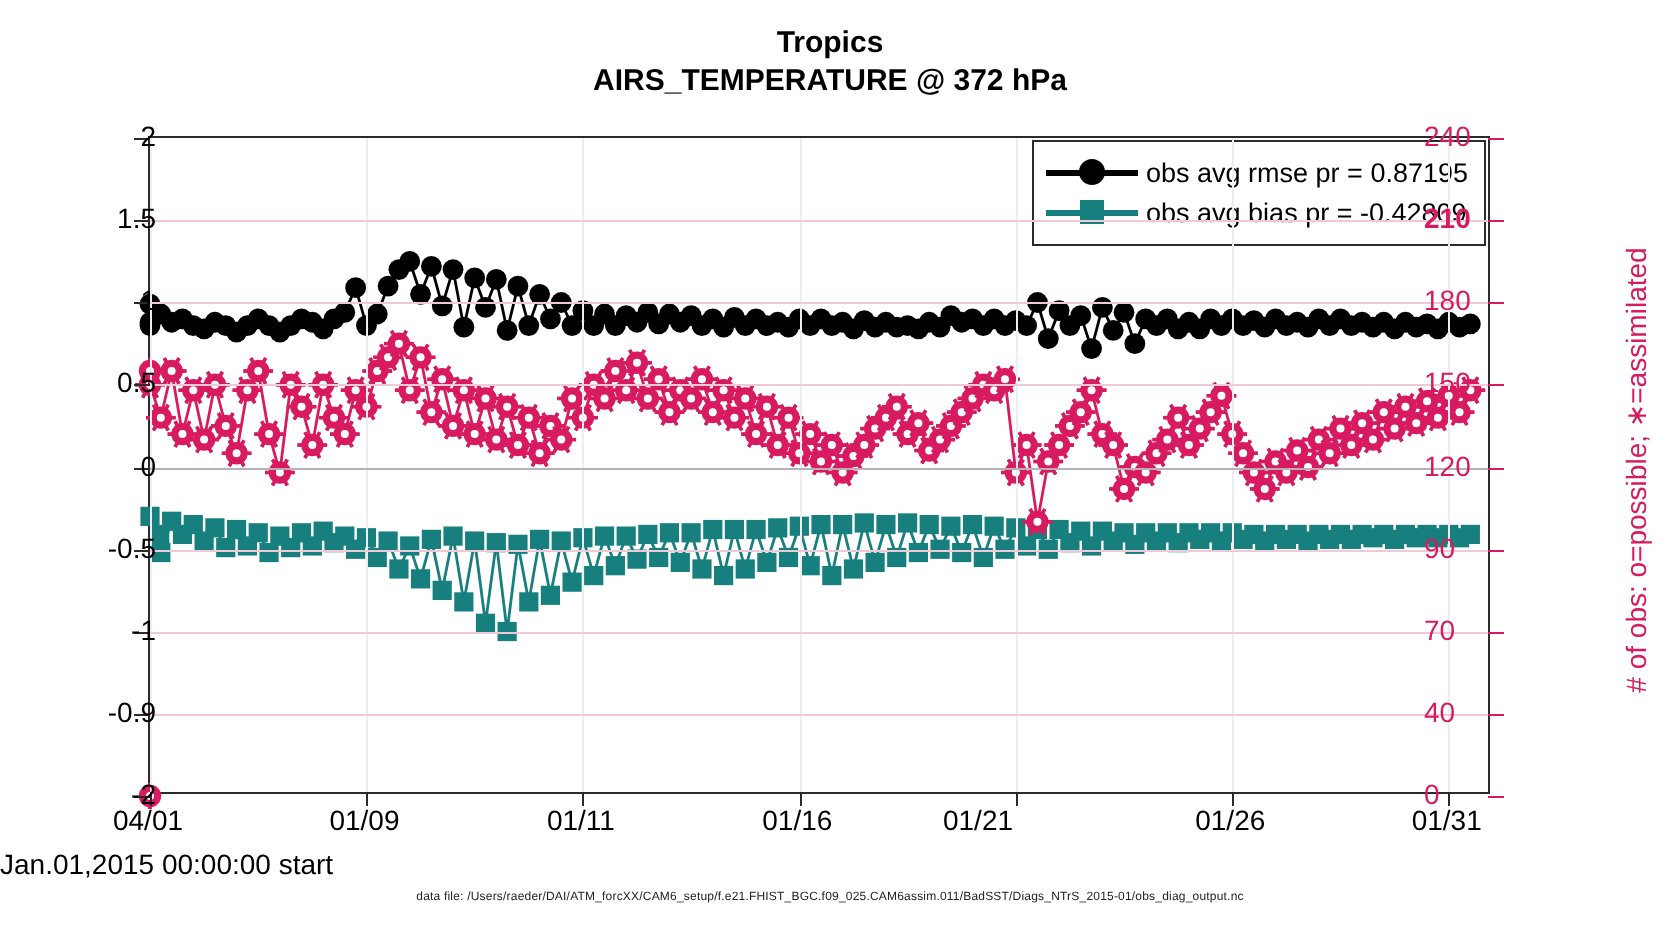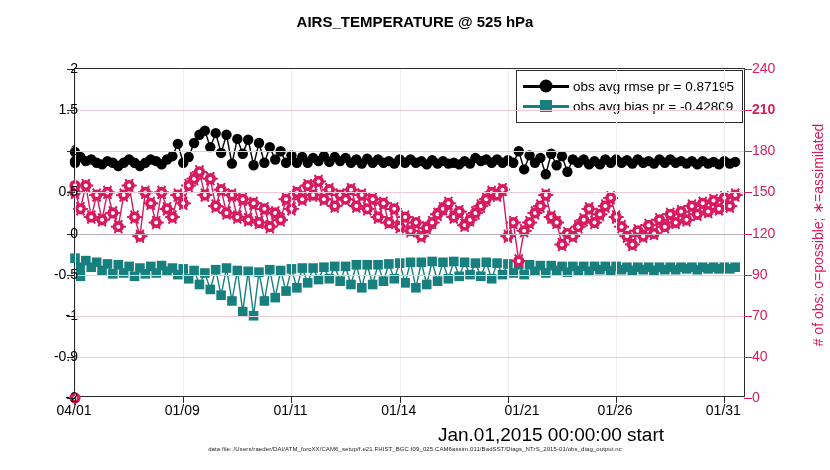--- a/index.html
+++ b/index.html
@@ -26,32 +26,32 @@
   .gridline.zero{background:#b9b0b3;}
   .vgrid{position:absolute;top:0;height:100%;width:1px;background:#eeeeee;}
 
   
   .ytick-l{position:absolute;left:-8px;width:8px;height:1px;background:#2b2b2b;}
   .ytick-r{position:absolute;right:-8px;width:8px;height:1px;background:#d81b60;}
   .xtick{position:absolute;bottom:-7px;width:1px;height:7px;background:#2b2b2b;}
 
   .ylab-l{position:absolute;right:752px;font-size:14px;color:#000;text-align:right;
     white-space:nowrap;transform:translateY(-50%);}
-  .ylab-r{position:absolute;left:752px;font-size:14px;color:#d81b60;
+  .ylab-r{position:absolute;left:712px;font-size:14px;color:#d81b60;
     white-space:nowrap;transform:translateY(-50%);}
   .xlab{position:absolute;top:402px;font-size:14px;color:#000;
     transform:translateX(-50%);white-space:nowrap;}
   .axis-title-right{
     position:absolute;left:818px;top:50%;
     transform:translate(-50%,-50%) rotate(-90deg);
     font-size:14px;color:#d81b60;white-space:nowrap;
   }
   .axis-title-x{
-    position:absolute;left:0;top:424px;width:664px;text-align:right;
-    font-size:19px;color:#000;
+    position:absolute;left:0;top:424px;width:664px;text-align:left;
+    font-size:14px;color:#000;
   }
   .footnote{
     position:absolute;left:0;top:446px;width:830px;text-align:center;
     font-size:6px;color:#222;letter-spacing:0.1px;
   }
 
   
   .legend{
     position:absolute;right:1px;top:1px;
     background:#fff;border:1px solid #2b2b2b;
@@ -66,21 +66,22 @@
   .legend-text{font-size:13.5px;color:#000;}
 
   svg.series{position:absolute;left:0;top:0;overflow:visible;}
 </style>
 </head>
 <body>
 
 <div id="root">
 
   <div class="title-block">
-    <div class="title-sub">AIRS_TEMPERATURE @ 525 hPa</div>
+    <div class="title-main">Tropics</div>
+    <div class="title-sub">AIRS_TEMPERATURE @ 372 hPa</div>
   </div>
 
   <div class="plot" id="plot">
     <svg class="series" id="svg-series" width="671" height="329">
         <g>
           <path d="M0.00 83.07L5.41 88.01L10.82 92.12L16.23 90.47L21.65 93.77L27.06 95.41L32.47 92.12L37.88 93.77L43.29 97.06L48.70 93.77L54.11 90.47L59.52 93.77L64.94 97.06L70.35 93.77L75.76 90.47L81.17 92.12L86.58 95.41L91.99 90.47L97.40 87.19L102.81 74.85L108.23 93.77L113.64 88.01L119.05 74.03L124.46 65.80L129.87 61.69L135.28 78.14L140.69 64.16L146.10 83.90L151.52 65.80L156.93 94.59L162.34 69.91L167.75 84.72L173.16 70.74L178.57 96.23L183.98 74.03L189.40 93.77L194.81 78.14L200.22 90.47L205.63 82.25L211.04 93.77L216.45 86.36L221.86 93.77L227.27 88.01L232.69 93.77L238.10 88.83L243.51 92.12L248.92 87.19L254.33 92.94L259.74 88.01L265.15 92.12L270.56 88.83L275.98 93.77L281.39 90.47L286.80 94.59L292.21 89.65L297.62 93.77L303.03 90.47L308.44 93.77L313.85 92.12L319.27 94.59L324.68 90.47L330.09 93.77L335.50 90.47L340.91 93.77L346.32 92.12L351.73 95.41L357.15 91.30L362.56 94.59L367.97 92.12L373.38 94.59L378.79 93.77L384.20 95.41L389.61 92.12L395.02 94.59L400.44 88.83L405.85 92.12L411.26 90.47L416.67 93.77L422.08 90.47L427.49 93.77L432.90 91.30L438.31 93.77L443.73 82.25L449.14 100.34L454.55 86.36L459.96 93.77L465.37 88.83L470.78 105.28L476.19 84.72L481.60 96.23L487.02 87.19L492.43 102.81L497.84 90.47L503.25 93.77L508.66 90.47L514.07 95.41L519.48 92.12L524.90 95.41L530.31 90.47L535.72 93.77L541.13 90.47L546.54 93.77L551.95 91.30L557.36 94.59L562.77 90.47L568.19 93.77L573.60 92.12L579.01 94.59L584.42 90.47L589.83 93.77L595.24 90.47L600.65 93.77L606.06 92.12L611.48 94.59L616.89 92.12L622.30 95.41L627.71 92.12L633.12 94.59L638.53 92.94L643.94 95.41L649.35 92.12L654.77 94.59L660.18 92.94LNaN 93.77LNaN 92.12" fill="none" stroke="#000000" stroke-width="1.4"></path>
           <circle cx="0" cy="83.07249999999999" r="5.2" fill="#000000"></circle>
           <circle cx="5.411290322580645" cy="88.0075" r="5.2" fill="#000000"></circle>
           <circle cx="10.82258064516129" cy="92.12" r="5.2" fill="#000000"></circle>
           <circle cx="16.233870967741936" cy="90.475" r="5.2" fill="#000000"></circle>
@@ -1413,17 +1414,17 @@
     <div class="ylab-r" style="top: 314.75px;">70</div>
     <div class="ylab-r" style="top: 273.625px;">90</div>
     <div class="ylab-r" style="top: 232.5px;">120</div>
     <div class="ylab-r" style="top: 191.375px;">150</div>
     <div class="ylab-r" style="top: 150.25px;">180</div>
     <div class="ylab-r" style="top: 109.125px; font-weight: bold;">210</div>
     <div class="ylab-r" style="top: 68px;">240</div>
     <div class="xlab" style="left: 74px;">04/01</div>
     <div class="xlab" style="left: 182.226px;">01/09</div>
     <div class="xlab" style="left: 290.452px;">01/11</div>
-    <div class="xlab" style="left: 398.677px;">01/14</div>
-    <div class="xlab" style="left: 522px;">01/21</div>
+    <div class="xlab" style="left: 398.677px;">01/16</div>
+    <div class="xlab" style="left: 489px;">01/21</div>
     <div class="xlab" style="left: 615.129px;">01/26</div>
     <div class="xlab" style="left: 723.355px;">01/31</div>
   </div>
 
 </body></html>

